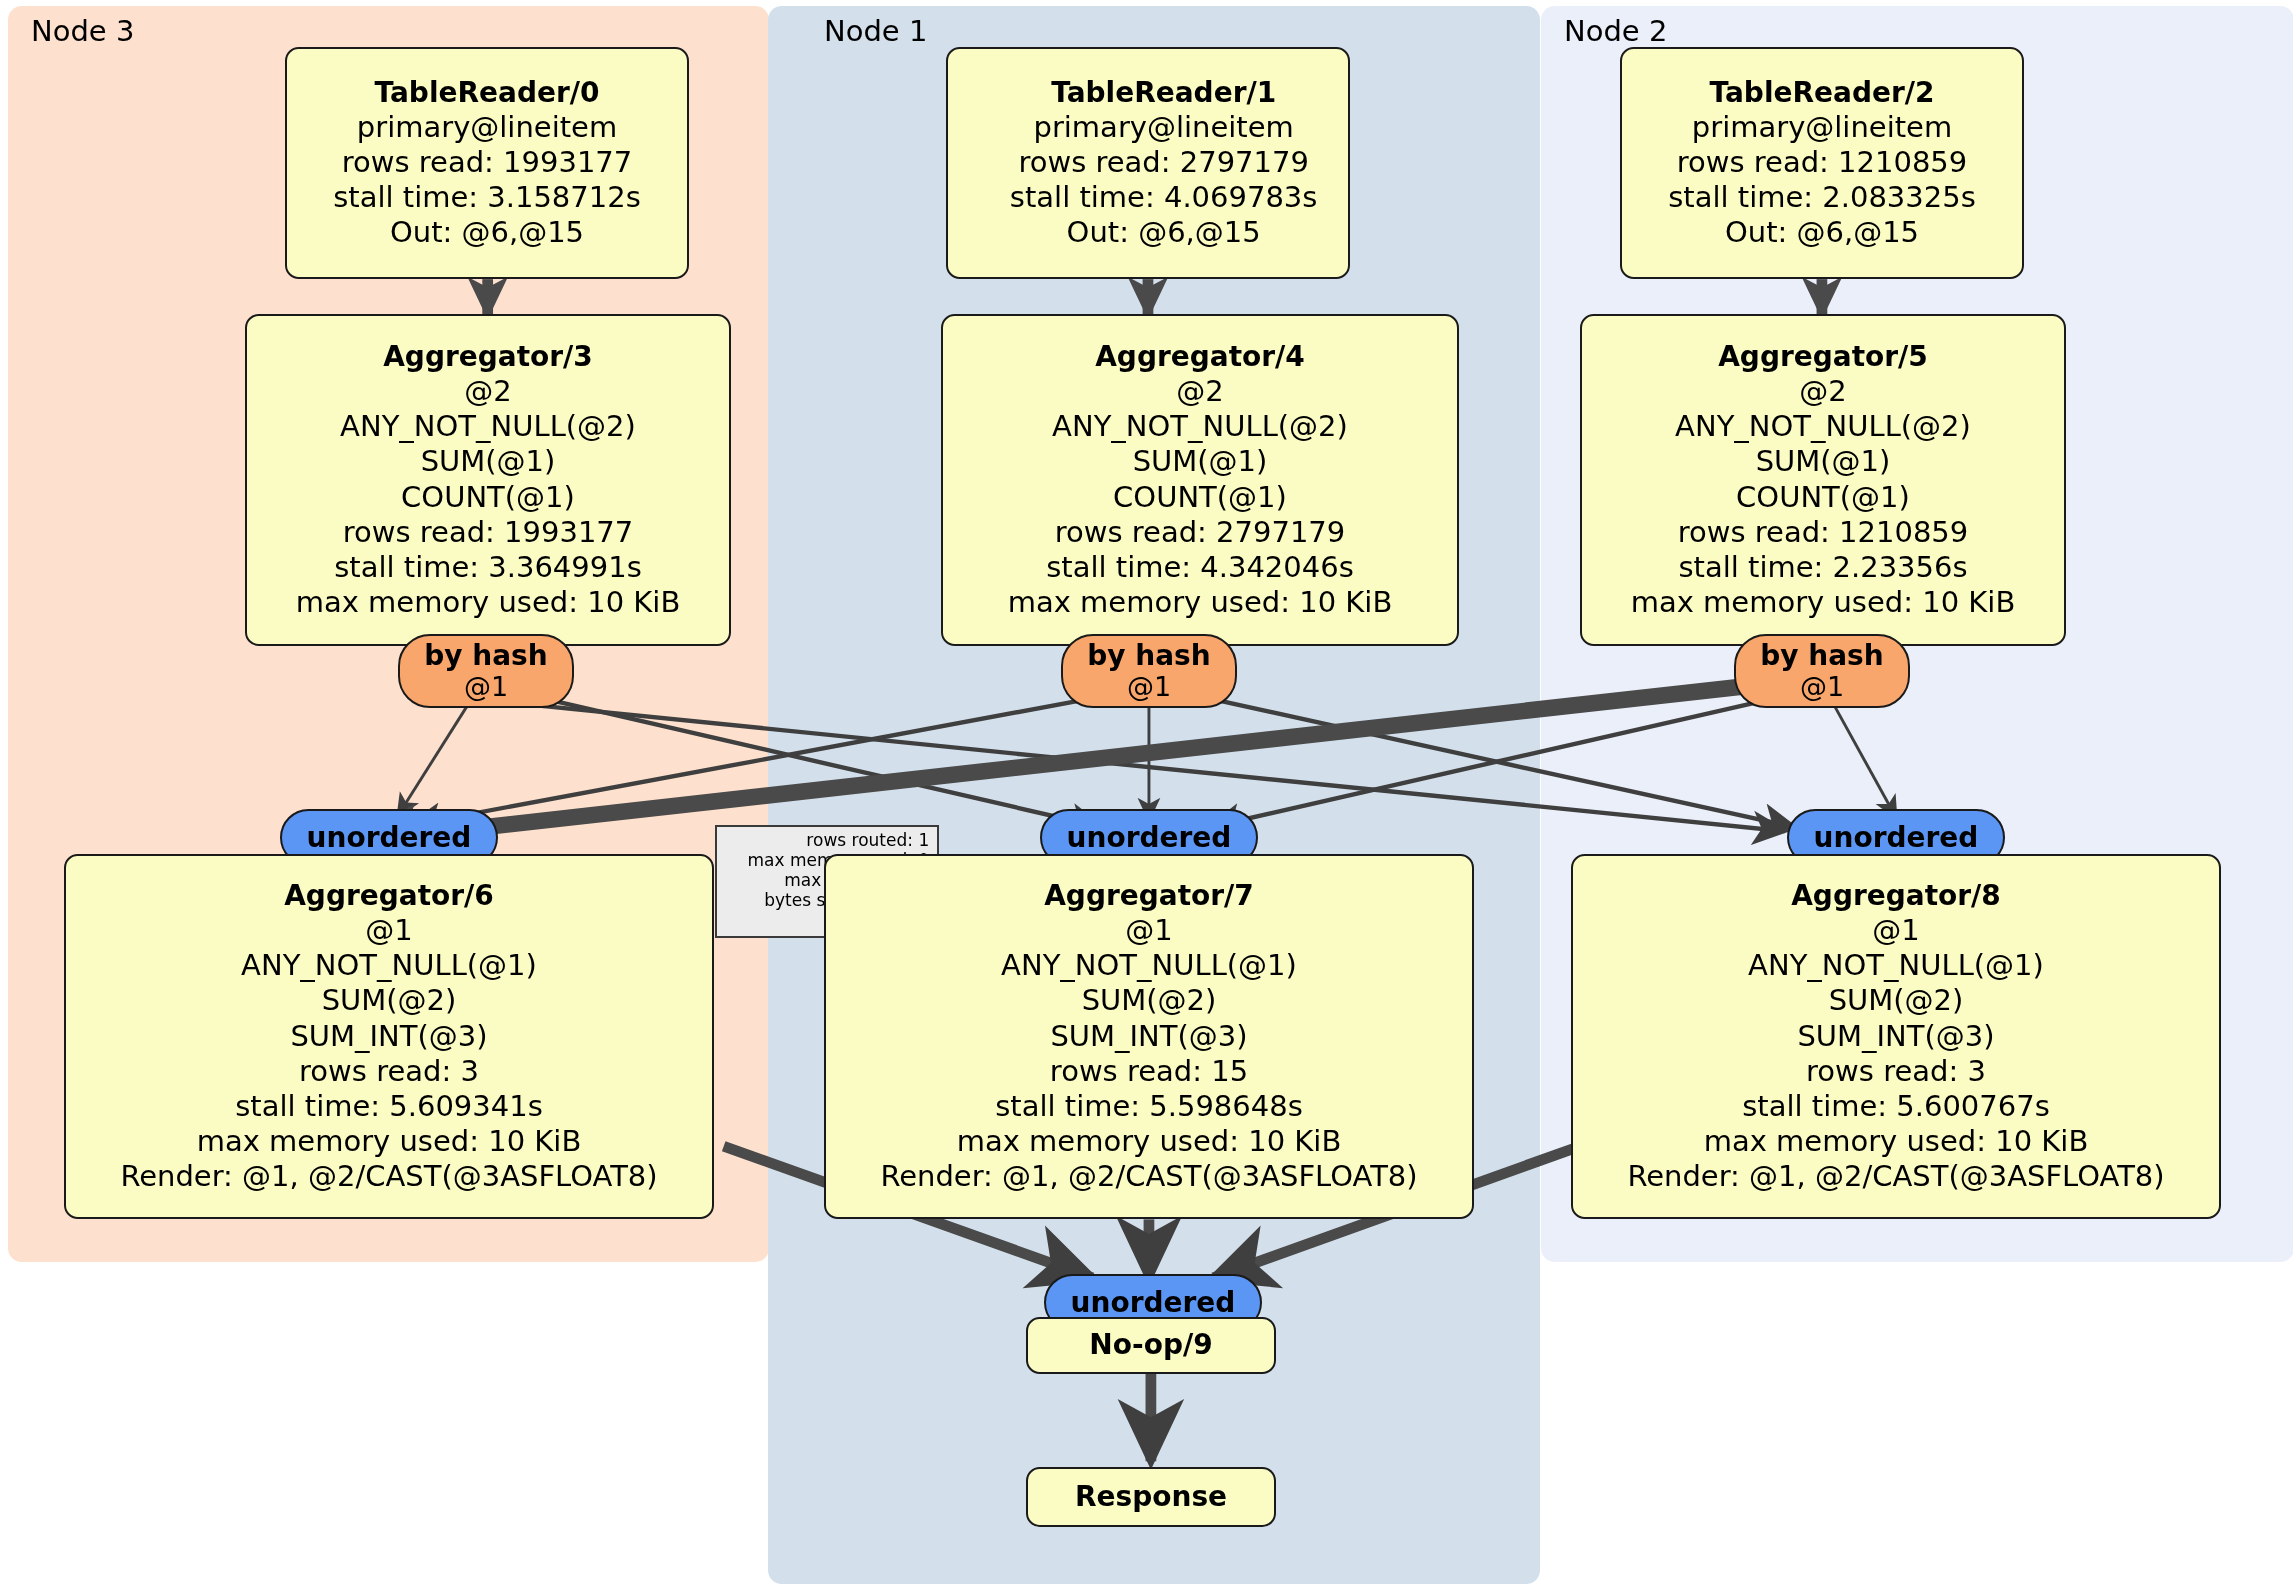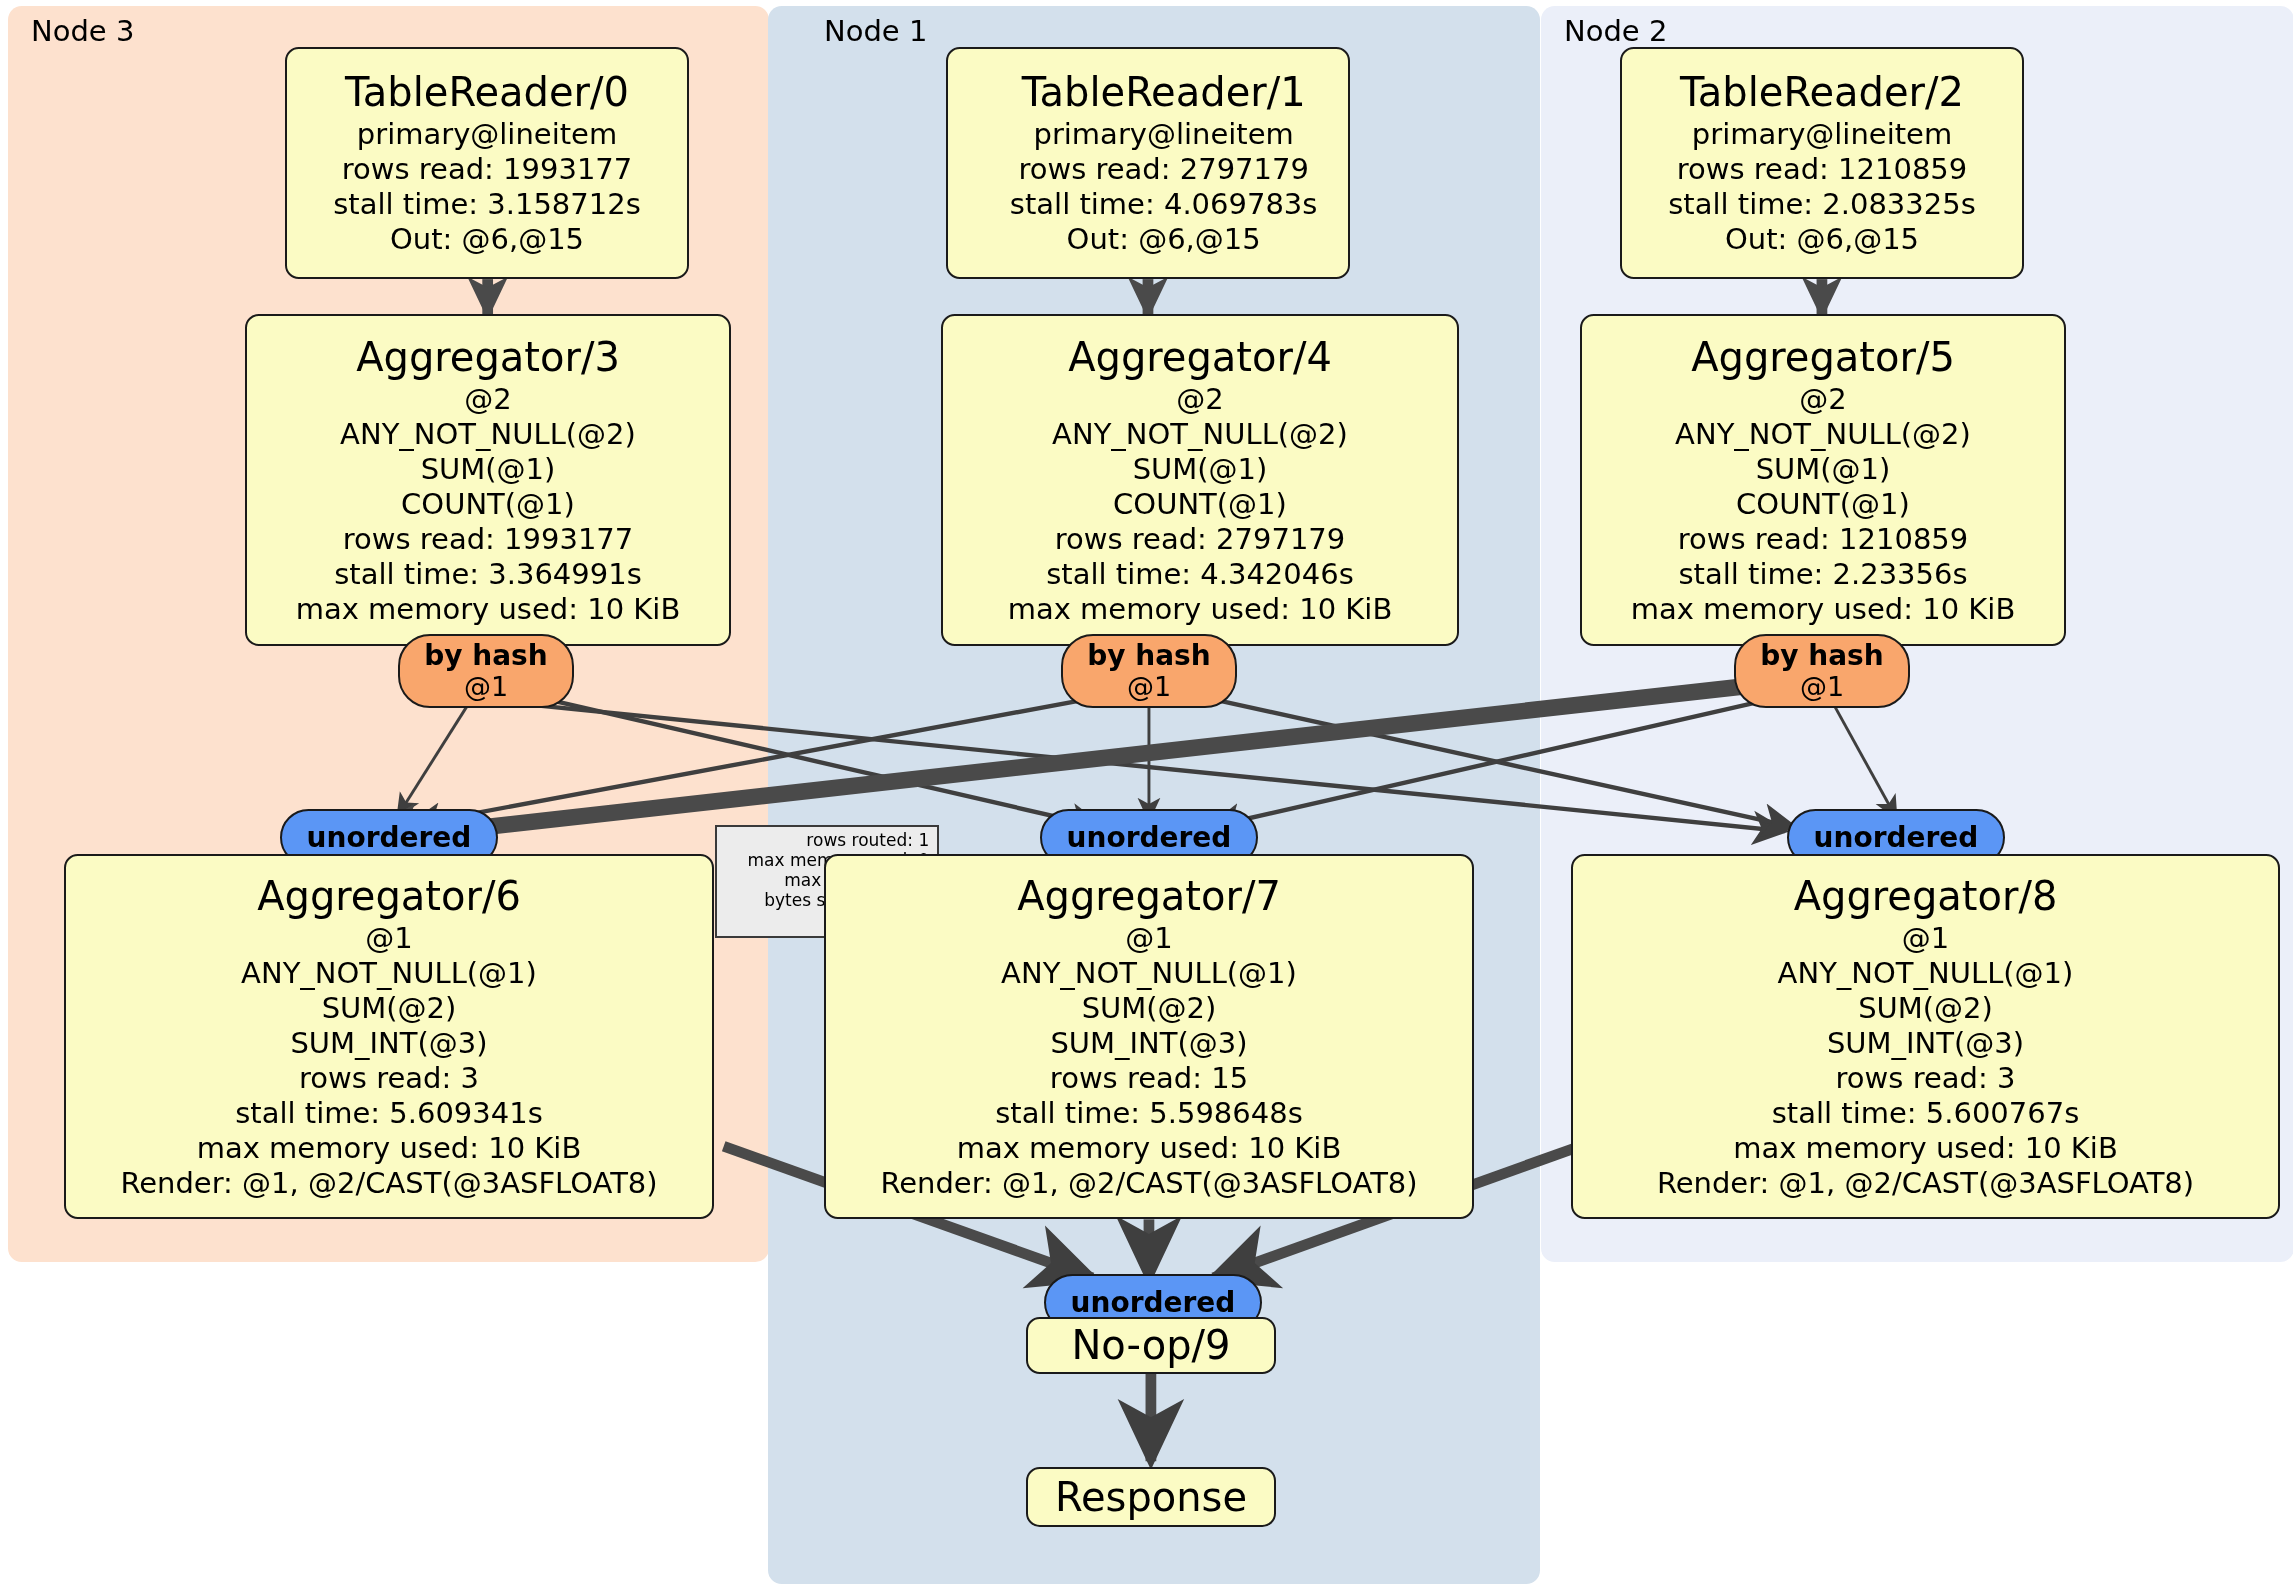--- a/index.html
+++ b/index.html
@@ -47,22 +47,22 @@
     border-radius: 13.7px;
     display: flex;
     flex-direction: column;
     align-items: center;
     justify-content: center;
     padding: 5.9px 13.7px;
     text-align: center;
     color: #000000;
   }
   .node .title {
-    font-size: 40px;
-    font-weight: normal;
+    font-size: 28px;
+    font-weight: bold;
     line-height: 1.22;
     white-space: nowrap;
   }
   .node .line {
     font-size: 29px;
     line-height: 1.21;
     white-space: nowrap;
   }
 
   
@@ -270,21 +270,21 @@
     <div class="line">@1</div>
     <div class="line">ANY_NOT_NULL(@1)</div>
     <div class="line">SUM(@2)</div>
     <div class="line">SUM_INT(@3)</div>
     <div class="line">rows read: 15</div>
     <div class="line">stall time: 5.598648s</div>
     <div class="line">max memory used: 10 KiB</div>
     <div class="line">Render: @1, @2/CAST(@3ASFLOAT8)</div>
   </div>
 
-  <div class="node" style="left:1571px; top:854px; width:709px; height:365px;">
+  <div class="node" style="left:1571px; top:854px; width:650px; height:365px;">
     <div class="title">Aggregator/8</div>
     <div class="line">@1</div>
     <div class="line">ANY_NOT_NULL(@1)</div>
     <div class="line">SUM(@2)</div>
     <div class="line">SUM_INT(@3)</div>
     <div class="line">rows read: 3</div>
     <div class="line">stall time: 5.600767s</div>
     <div class="line">max memory used: 10 KiB</div>
     <div class="line">Render: @1, @2/CAST(@3ASFLOAT8)</div>
   </div>

